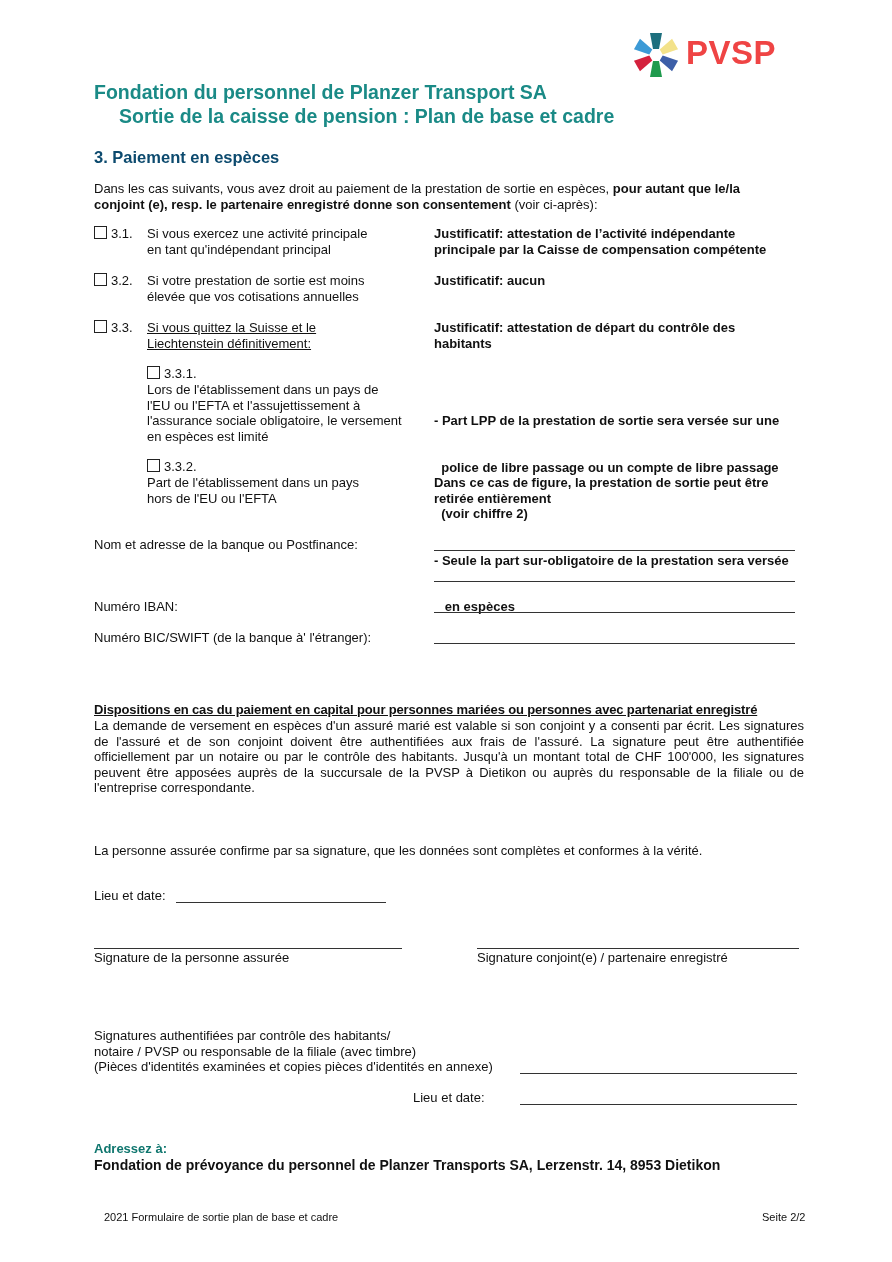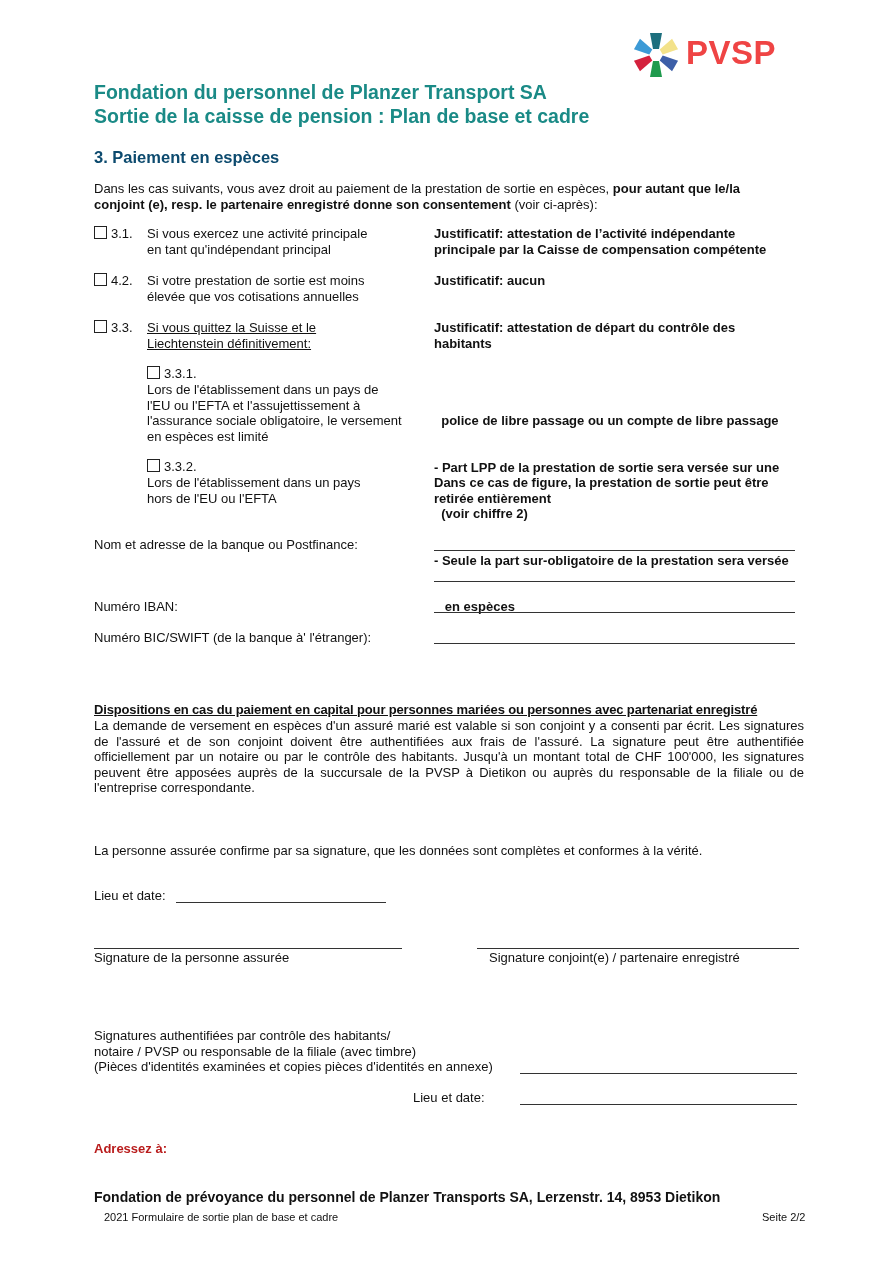--- a/index.html
+++ b/index.html
@@ -1,19 +1,19 @@
 <!DOCTYPE html>
 <html><head>
 <meta charset="utf-8">
 <style>
   html, body { margin: 0; padding: 0; background: #ffffff; }
   body { width: 892px; height: 1262px; position: relative; overflow: hidden;
          font-family: "Liberation Sans", sans-serif; color: #111; font-size: 13px; }
   .abs { position: absolute; }
-  .teal { color: #b91c1c; text-align: center; }
+  .teal { color: #0f766e; text-align: center; }
   .title { font-weight: bold; font-size: 19.5px; line-height: 23px; color: #1a8a86; left: 94px; }
   .h3 { font-weight: bold; font-size: 16.5px; color: #0c4a6e; left: 94px; top: 148px; }
   .txt { font-size: 13px; line-height: 15.5px; }
   .b { font-weight: bold; }
   .u { text-decoration: underline; }
   .cb { display: inline-block; width: 11px; height: 11px; border: 1px solid #222; vertical-align: -1px; margin-right: 4px; background: #fff; }
   .line { position: absolute; border-bottom: 1px solid #333; height: 0; }
   .logo-text { font-weight: bold; font-size: 33px; color: #ef4444; letter-spacing: 0.5px; }
   .just { text-align: justify; }
 </style>
@@ -28,42 +28,42 @@
       <path d="M-6,-22 L6,-22 L3,-6 L-3,-6 Z" fill="#3d5fa8" transform="rotate(120)"></path>
       <path d="M-6,-22 L6,-22 L3,-6 L-3,-6 Z" fill="#1f9a4d" transform="rotate(180)"></path>
       <path d="M-6,-22 L6,-22 L3,-6 L-3,-6 Z" fill="#d4213d" transform="rotate(240)"></path>
       <path d="M-6,-22 L6,-22 L3,-6 L-3,-6 Z" fill="#3c9ad6" transform="rotate(300)"></path>
     </g>
   </svg>
   <span class="logo-text" style="position:absolute; left:54px; top:4px;">PVSP</span>
 </div>
 
 <div class="abs title" style="top:81px;">Fondation du personnel de Planzer Transport SA</div>
-<div class="abs title" style="top:105px;">Sortie de la caisse de pension : Plan de base et cadre</div>
+<div class="abs title" style="top:105px;margin-left:25px;">Sortie de la caisse de pension : Plan de base et cadre</div>
 
 <div class="abs h3">3. Paiement en espèces</div>
 
 <div class="abs txt" style="left:94px; top:181px; width:700px;">
   <span>Dans les cas suivants, vous avez droit au paiement de la prestation de sortie en espèces, </span><span class="b">pour autant que le/la conjoint (e), resp. le partenaire enregistré donne son consentement</span><span> (voir ci-après):</span>
 </div>
 
 <div class="abs txt" style="left:94px; top:226px;">
   <span class="cb"></span><span>3.1.</span>
 </div>
 <div class="abs txt" style="left:147px; top:226px;">
   <div>Si vous exercez une activité principale</div>
   <div>en tant qu'indépendant principal</div>
 </div>
 <div class="abs txt b" style="left:434px; top:226px;">
   <div>Justificatif: attestation de l’activité indépendante</div>
   <div>principale par la Caisse de compensation compétente</div>
 </div>
 
 <div class="abs txt" style="left:94px; top:273px;">
-  <span class="cb"></span><span>4.2.</span>
+  <span class="cb"></span><span>3.2.</span>
 </div>
 <div class="abs txt" style="left:147px; top:273px;">
   <div>Si votre prestation de sortie est moins</div>
   <div>élevée que vos cotisations annuelles</div>
 </div>
 <div class="abs txt b" style="left:434px; top:273px;">
   <div>Justificatif: aucun</div>
 </div>
 
 <div class="abs txt" style="left:94px; top:320px;">
@@ -81,32 +81,32 @@
 <div class="abs txt" style="left:147px; top:366px;">
   <span class="cb"></span><span>3.3.1.</span>
 </div>
 <div class="abs txt" style="left:147px; top:382px;">
   <div>Lors de l'établissement dans un pays de</div>
   <div>l'EU ou l'EFTA et l'assujettissement à</div>
   <div>l'assurance sociale obligatoire, le versement</div>
   <div>en espèces est limité</div>
 </div>
 <div class="abs txt b" style="left:434px; top:382px; white-space:pre;">
+  <div>- Part LPP de la prestation de sortie sera versée sur une</div>
   <div>  police de libre passage ou un compte de libre passage</div>
-  <div>- Part LPP de la prestation de sortie sera versée sur une</div>
   <div>  (voir chiffre 2)</div>
   <div>- Seule la part sur-obligatoire de la prestation sera versée</div>
   <div>   en espèces</div>
 </div>
 
 <div class="abs txt" style="left:147px; top:459px;">
   <span class="cb"></span><span>3.3.2.</span>
 </div>
 <div class="abs txt" style="left:147px; top:475px;">
-  <div>Lors de l'établissement dans un pays</div>
+  <div>Part de l'établissement dans un pays</div>
   <div>hors de l'EU ou l'EFTA</div>
 </div>
 <div class="abs txt b" style="left:434px; top:475px;">
   <div>Dans ce cas de figure, la prestation de sortie peut être</div>
   <div>retirée entièrement</div>
 </div>
 
 <div class="abs txt" style="left:94px; top:537px;">Nom et adresse de la banque ou Postfinance:</div>
 <div class="line" style="left:434px; top:537px; width:361px; height:13px;"></div>
 <div class="line" style="left:434px; top:568px; width:361px; height:13px;"></div>
@@ -118,28 +118,28 @@
 <div class="abs txt b u" style="left:94px; top:702px; width:720px; letter-spacing:-0.15px;">Dispositions en cas du paiement en capital pour personnes mariées ou personnes avec partenariat enregistré</div>
 <div class="abs txt just" style="left:94px; top:718px; width:710px;">La demande de versement en espèces d'un assuré marié est valable si son conjoint y a consenti par écrit. Les signatures de l'assuré et de son conjoint doivent être authentifiées aux frais de l'assuré. La signature peut être authentifiée officiellement par un notaire ou par le contrôle des habitants. Jusqu'à un montant total de CHF 100'000, les signatures peuvent être apposées auprès de la succursale de la PVSP à Dietikon ou auprès du responsable de la filiale ou de l'entreprise correspondante.</div>
 
 <div class="abs txt" style="left:94px; top:843px;">La personne assurée confirme par sa signature, que les données sont complètes et conformes à la vérité.</div>
 <div class="abs txt" style="left:94px; top:888px;">Lieu et date:</div>
 <div class="line" style="left:176px; top:888px; width:210px; height:14px;"></div>
 
 <div class="line" style="left:94px; top:934px; width:308px; height:14px;"></div>
 <div class="abs txt" style="left:94px; top:950px;">Signature de la personne assurée</div>
 <div class="line" style="left:477px; top:934px; width:322px; height:14px;"></div>
-<div class="abs txt" style="left:477px; top:950px;margin-left:12px;">Signature conjoint(e) / partenaire enregistré</div>
+<div class="abs txt" style="left:477px; top:950px;">Signature conjoint(e) / partenaire enregistré</div>
 
 <div class="abs txt" style="left:94px; top:1028px;">
   <div>Signatures authentifiées par contrôle des habitants/</div>
   <div>notaire / PVSP ou responsable de la filiale (avec timbre)</div>
   <div>(Pièces d'identités examinées et copies pièces d'identités en annexe)</div>
 </div>
 <div class="line" style="left:520px; top:1059px; width:277px; height:14px;"></div>
 <div class="abs txt" style="left:413px; top:1090px;">Lieu et date:</div>
 <div class="line" style="left:520px; top:1090px; width:277px; height:14px;"></div>
 
 <div class="abs txt b teal" style="left:94px; top:1141px;">Adressez à:</div>
-<div class="abs b" style="left:94px; top:1157px; font-size:14px;margin-top:32px;">Fondation de prévoyance du personnel de Planzer Transports SA, Lerzenstr. 14, 8953 Dietikon</div>
+<div class="abs b" style="left:94px; top:1157px; font-size:14px;">Fondation de prévoyance du personnel de Planzer Transports SA, Lerzenstr. 14, 8953 Dietikon</div>
 
 <div class="abs" style="left:104px; top:1211px; font-size:11px;">2021 Formulaire de sortie plan de base et cadre</div>
 <div class="abs" style="left:762px; top:1211px; font-size:11px;">Seite 2/2</div>
 
 </body></html>

